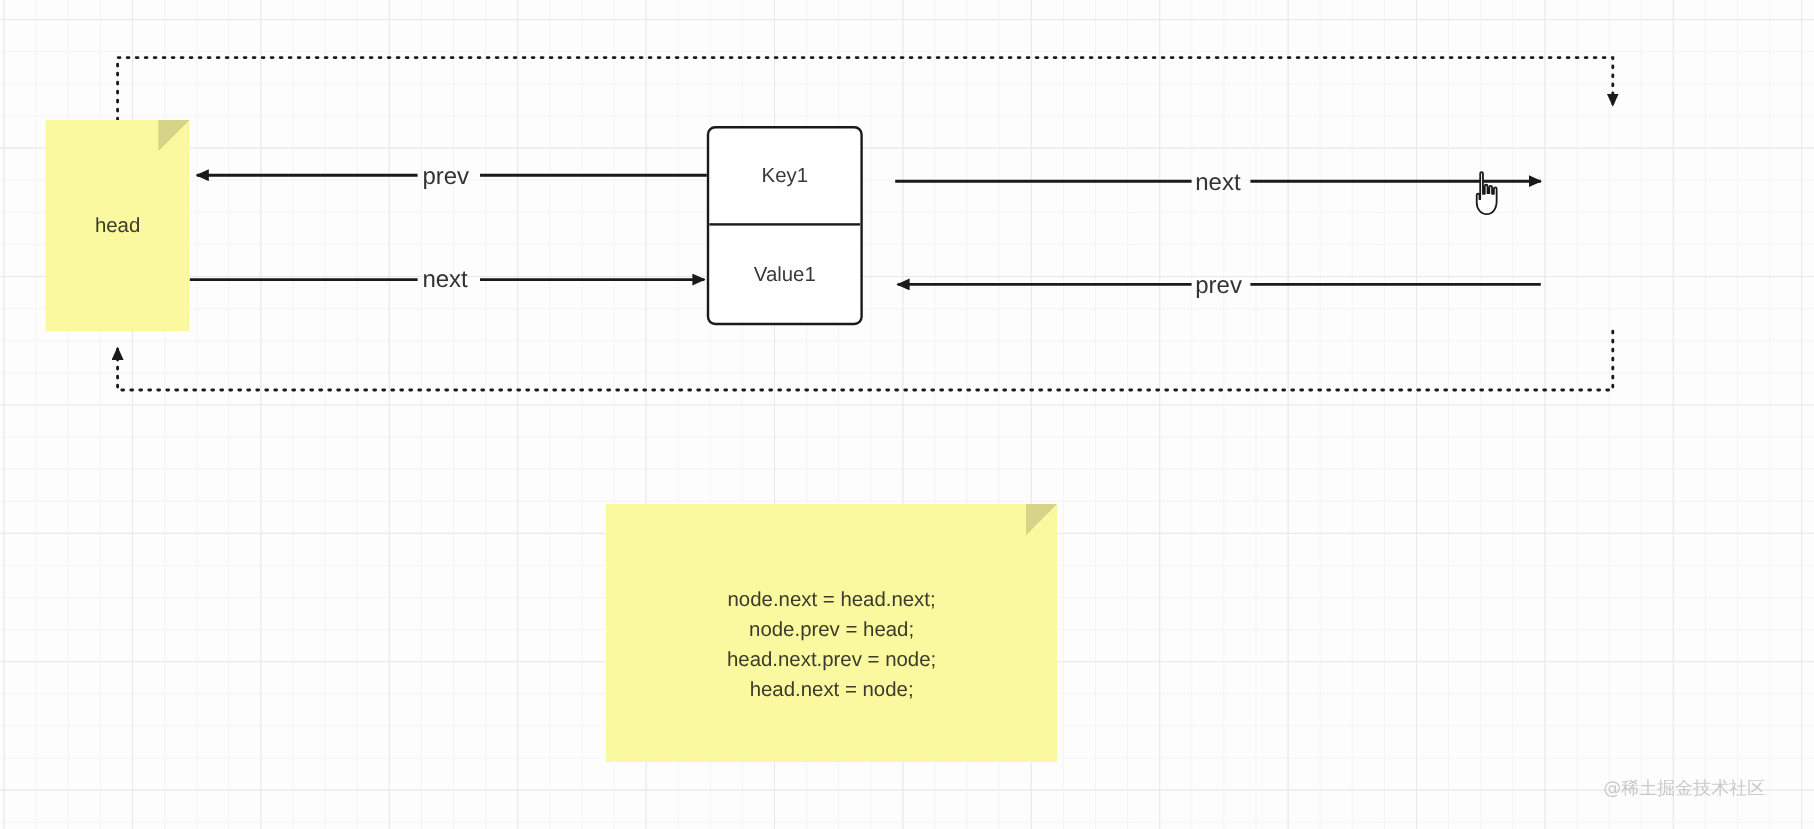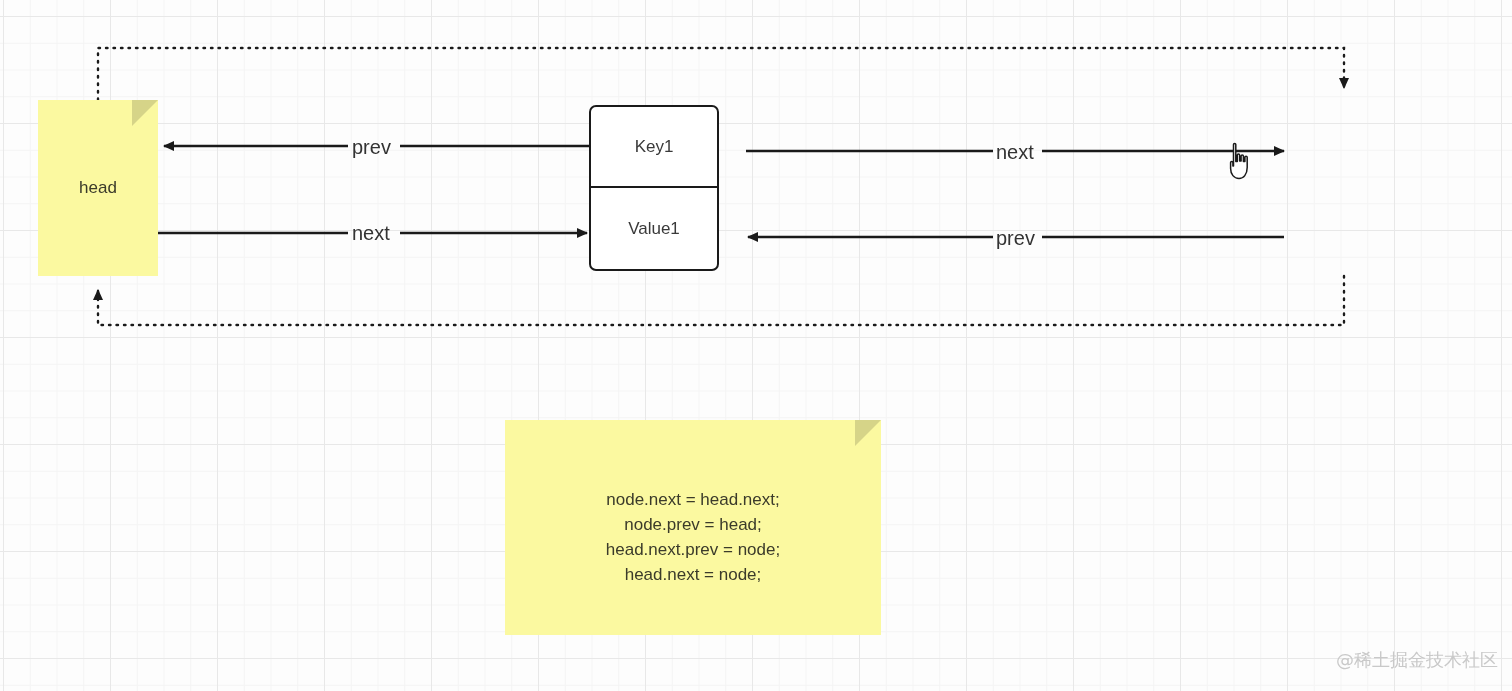--- a/index.html
+++ b/index.html
@@ -130,21 +130,21 @@
     left: 1224px;
     top: 142px;
     width: 34px;
     height: 42px;
   }
   
   #watermark {
     position: absolute;
     left: 1336px;
     top: 648px;
-    font-size: 18px;
+    font-size: 15px;
     color: #c9c9c9;
     font-family: "DejaVu Sans", sans-serif;
     white-space: nowrap;
   }
 </style>
 </head>
 <body>
 
 <div id="canvas">
 

